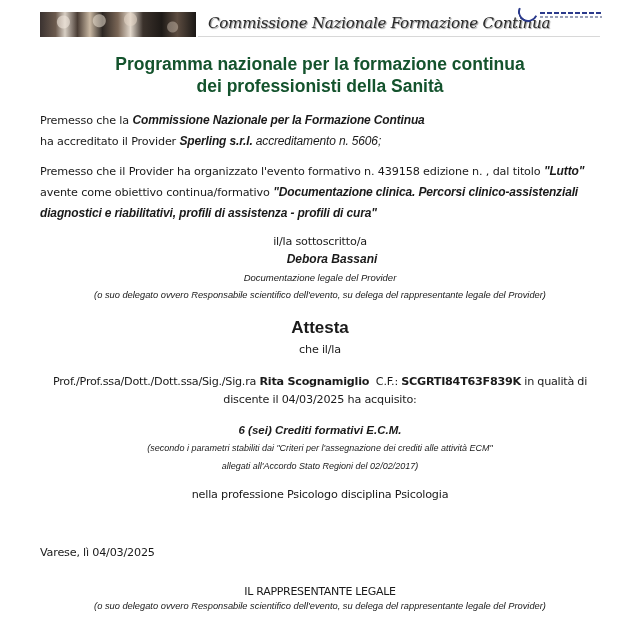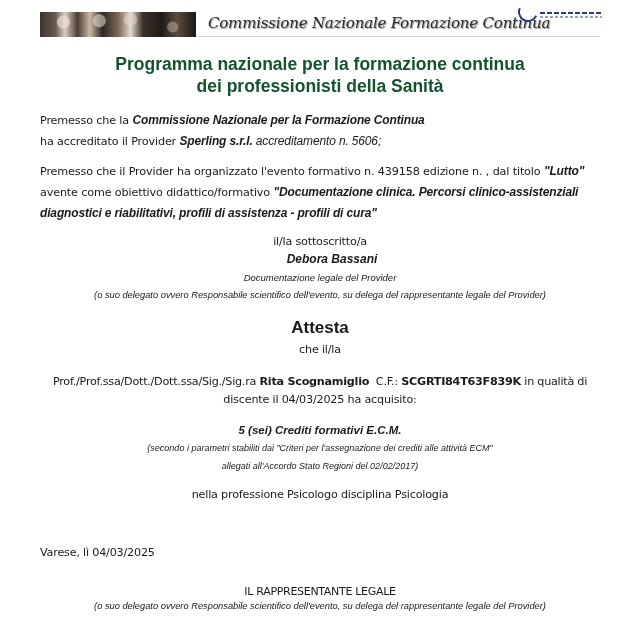--- a/index.html
+++ b/index.html
@@ -67,33 +67,33 @@
   <div>dei professionisti della Sanità</div>
 </div>
 
 <div class="para p1">
   <div><span>Premesso che la </span><span class="bi">Commissione Nazionale per la Formazione Continua</span></div>
   <div><span>ha accreditato il Provider </span><span class="bi">Sperling s.r.l.</span><span class="it"> accreditamento n. 5606;</span></div>
 </div>
 
 <div class="para p2">
   <span>Premesso che il Provider ha organizzato l'evento formativo n. 439158 edizione n. , dal titolo </span><span class="bi">"Lutto"</span><br>
-  <span>avente come obiettivo didattico/formativo </span><span class="bi">"Documentazione clinica. Percorsi clinico-assistenziali diagnostici e riabilitativi, profili di assistenza - profili di cura"</span>
+  <span>avente come obiettivo continua/formativo </span><span class="bi">"Documentazione clinica. Percorsi clinico-assistenziali diagnostici e riabilitativi, profili di assistenza - profili di cura"</span>
 </div>
 
 <div class="center sottoscritto">il/la sottoscritto/a</div>
 <div class="center signer">Debora Bassani</div>
 <div class="center signer-role">Documentazione legale del Provider</div>
 <div class="center delegate-note">(o suo delegato ovvero Responsabile scientifico dell'evento, su delega del rappresentante legale del Provider)</div>
 
 <div class="center attesta">Attesta</div>
 <div class="center che">che il/la</div>
 <div class="center recipient"><span>Prof./Prof.ssa/Dott./Dott.ssa/Sig./Sig.ra </span><b>Rita Scognamiglio</b><span style="white-space:pre">  C.F.: </span><b>SCGRTI84T63F839K</b><span> in qualità di</span></div>
 <div class="center recipient2">discente il 04/03/2025 ha acquisito:</div>
 
-<div class="center credits">5 (sei) Crediti formativi E.C.M.</div>
+<div class="center credits">6 (sei) Crediti formativi E.C.M.</div>
 <div class="center criteria1">(secondo i parametri stabiliti dai "Criteri per l'assegnazione dei crediti alle attività ECM"</div>
 <div class="center criteria2">allegati all'Accordo Stato Regioni del 02/02/2017)</div>
 <div class="center profession">nella professione Psicologo disciplina Psicologia</div>
 
 <div class="place-date">Varese, lì 04/03/2025</div>
 <div class="center legal-rep">IL RAPPRESENTANTE LEGALE</div>
 <div class="center legal-note">(o suo delegato ovvero Responsabile scientifico dell'evento, su delega del rappresentante legale del Provider)</div>
 
 </body></html>

